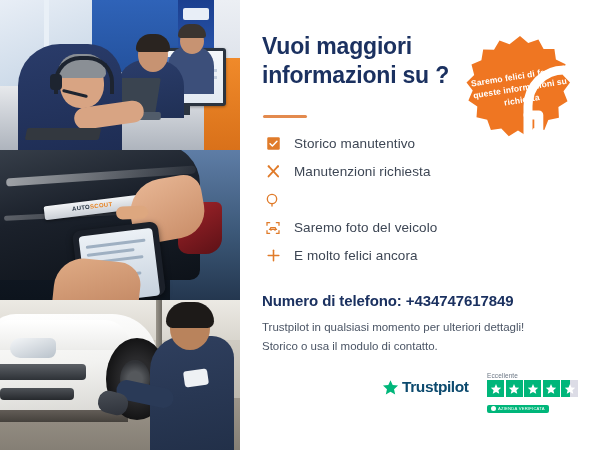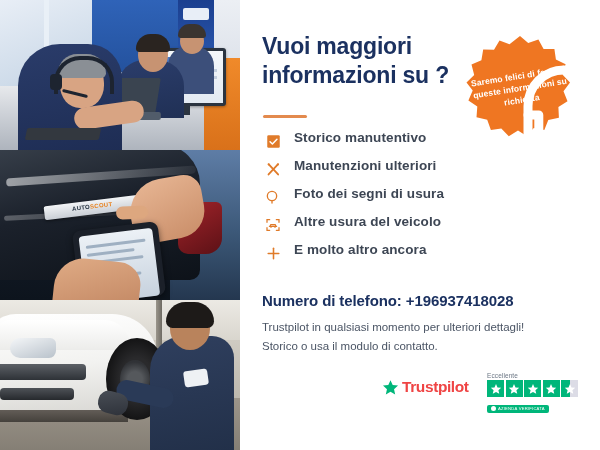--- a/index.html
+++ b/index.html
@@ -356,24 +356,23 @@
   }
 
   
   .features {
     position: absolute;
     left: 22px; top: 130px;
     width: 300px;
   }
   .feat {
     display: flex;
-    align-items: flex-start;
+    align-items: center;
     height: 27px;
     margin-bottom: 1px;
-    font-weight: bold;
   }
   .feat .ico {
     width: 22px; height: 22px;
     flex: 0 0 22px;
     display: flex; align-items: center; justify-content: center;
     color: #e07b2a;
   }
   .feat .txt {
     margin-left: 10px;
     font-size: 13.5px;
@@ -407,21 +406,21 @@
   }
   .tp .logo {
     position: absolute; left: 0; top: 6px;
     display: flex; align-items: center;
   }
   .tp .logo .star { width: 17px; height: 17px; }
   .tp .logo .word {
     margin-left: 3px;
     font-size: 15.5px;
     font-weight: bold;
-    color: #ef4444;
+    color: #0c4a6e;
     letter-spacing: -0.4px;
   }
   .tp .rating { position: absolute; left: 105px; top: 0; }
   .tp .exc {
     font-size: 6.5px;
     color: #6b7684;
     letter-spacing: .1px;
     margin-bottom: 1px;
     text-align: left;
   }
@@ -590,61 +589,60 @@
 
       <div class="feat">
         <span class="ico">
           <svg viewBox="0 0 24 24" width="17" height="17" stroke="#e07b2a" stroke-width="2.6" stroke-linecap="round" fill="none">
             <path d="M5 4.5 L18.5 19"></path>
             <path d="M18.5 4.5 L5 19"></path>
             <circle cx="5.4" cy="4.9" r="1.5" fill="#e07b2a" stroke="none"></circle>
             <circle cx="18.1" cy="4.9" r="1.5" fill="#e07b2a" stroke="none"></circle>
           </svg>
         </span>
-        <span class="txt">Manutenzioni ulteriori</span>
+        <span class="txt">Manutenzioni richiesta</span>
       </div>
 
       <div class="feat">
         <span class="ico">
           <svg viewBox="0 0 24 24" width="16" height="16" fill="none" stroke="#e07b2a" stroke-width="2" stroke-linecap="round">
             <circle cx="10.5" cy="10.5" r="7"></circle>
             <path d="M10.5 17.5 L10.5 21"></path>
           </svg>
         </span>
-        <span class="txt">Foto dei segni di usura</span>
       </div>
 
       <div class="feat">
         <span class="ico">
           <svg viewBox="0 0 24 24" width="16" height="16" fill="none" stroke="#e07b2a" stroke-width="1.9" stroke-linecap="round">
             <path d="M3 8 V4 H7"></path>
               <path d="M17 4 H21 V8"></path>
             <path d="M21 16 V20 H17"></path>
               <path d="M7 20 H3 V16"></path>
             <path d="M6.5 14 h11 M7.5 14 l1.2-2.6 h6.6 L16.5 14" stroke-width="1.7"></path>
             <circle cx="9" cy="15.4" r="1" fill="#e07b2a" stroke="none"></circle>
             <circle cx="15" cy="15.4" r="1" fill="#e07b2a" stroke="none"></circle>
           </svg>
         </span>
-        <span class="txt">Altre usura del veicolo</span>
+        <span class="txt">Saremo foto del veicolo</span>
       </div>
 
       <div class="feat">
         <span class="ico">
           <svg viewBox="0 0 24 24" width="17" height="17" stroke="#e07b2a" stroke-width="2.2" stroke-linecap="round">
             <path d="M12 4.5 V19.5"></path>
               <path d="M4.5 12 H19.5"></path>
           </svg>
         </span>
-        <span class="txt">E molto altro ancora</span>
+        <span class="txt">E molto felici ancora</span>
       </div>
 
     </div>
 
-    <div class="phone-line">Numero di telefono: +196937418028</div>
+    <div class="phone-line">Numero di telefono: +434747617849</div>
 
     <div class="subtext">
       <div>Trustpilot in qualsiasi momento per ulteriori dettagli!</div>
       <div>Storico o usa il modulo di contatto.</div>
     </div>
 
     <div class="tp">
       <div class="logo">
         <span class="star">
           <svg viewBox="0 0 24 24">

